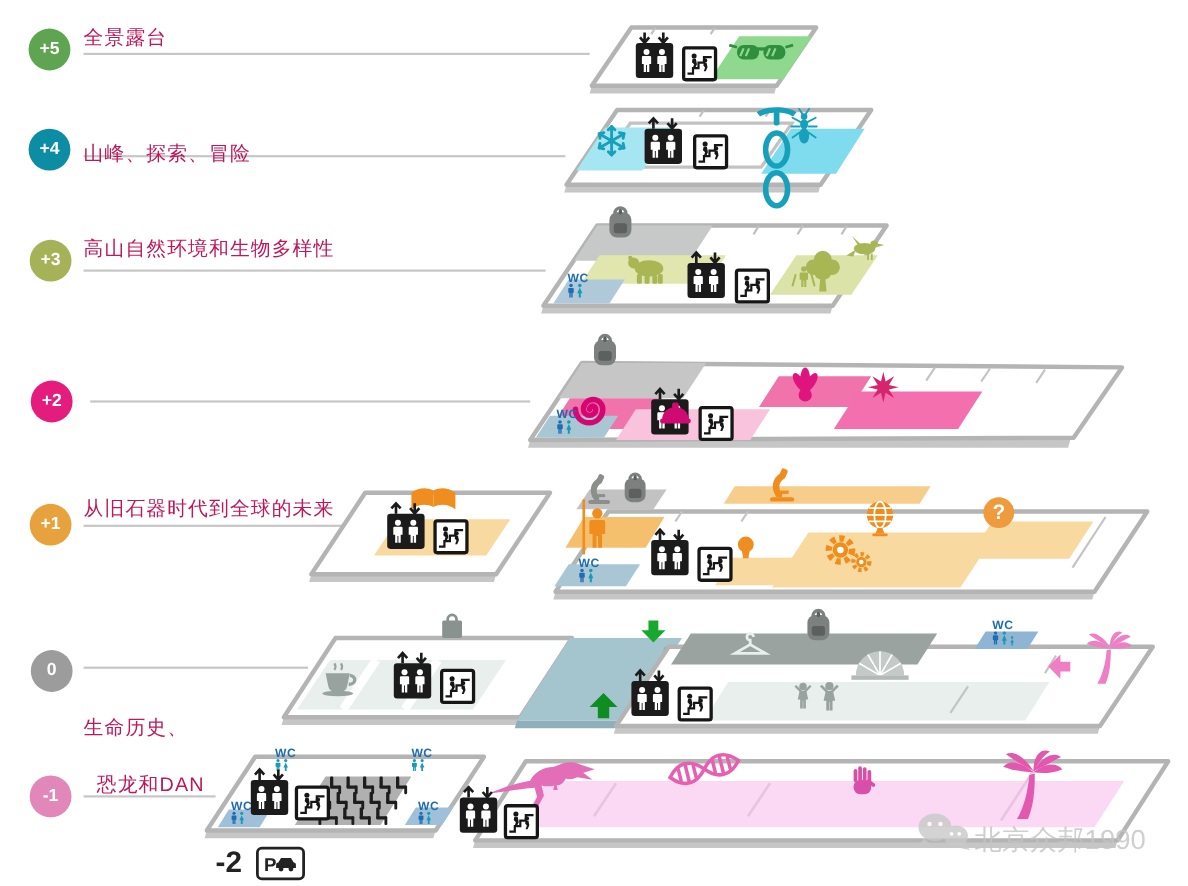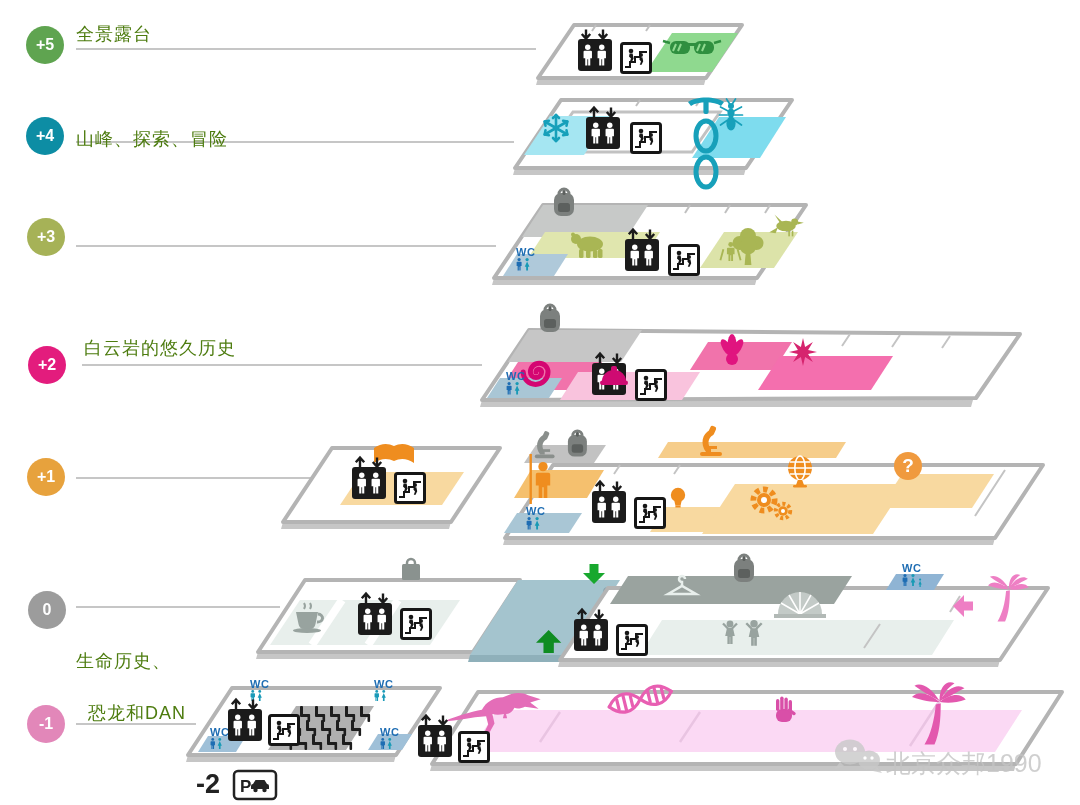--- a/index.html
+++ b/index.html
@@ -2,21 +2,21 @@
 <html><head>
 <meta charset="utf-8">
 <style>
   html,body{margin:0;padding:0;background:#fff;}
   .canvas{position:relative;width:1080px;height:805px;background:#fff;overflow:hidden;
           font-family:"Liberation Sans","DejaVu Sans",sans-serif;}
   .underline{position:absolute;height:2px;background:#c6c6c6;}
   .badge{position:absolute;width:38px;height:38px;border-radius:50%;color:#fff;
          display:flex;align-items:center;justify-content:center;
          font-size:16px;font-weight:bold;}
-  .ftitle{position:absolute;font-size:18px;color:#4d7c0f;letter-spacing:1px;white-space:nowrap;}
+  .ftitle{position:absolute;font-size:18px;color:#be185d;letter-spacing:1px;white-space:nowrap;}
   svg.plan{position:absolute;left:0;top:0;}
   .wc-t{font-size:11px;font-weight:bold;fill:#1e6db3;letter-spacing:.5px;}
 </style>
 </head>
 <body>
 
 <div class="canvas">
 
   <div class="underline" style="left:76px;top:48px;width:460px"></div>
   <div class="underline" style="left:76px;top:141px;width:438px"></div>
@@ -565,17 +565,18 @@
   <div class="badge" style="left: 26px; top: 26px; background: rgb(95, 164, 80);">+5</div>
   <div class="badge" style="left: 26px; top: 117px; background: rgb(13, 141, 164);">+4</div>
   <div class="badge" style="left: 27px; top: 218px; background: rgb(166, 178, 87);">+3</div>
   <div class="badge" style="left: 28px; top: 346px; background: rgb(227, 28, 125);">+2</div>
   <div class="badge" style="left: 27px; top: 458px; background: rgb(231, 162, 61);">+1</div>
   <div class="badge" style="left: 28px; top: 591px; background: rgb(156, 156, 156);">0</div>
   <div class="badge" style="left: 27px; top: 705px; background: rgb(226, 135, 185);">-1</div>
 
   <div class="ftitle" style="left:76px;top:22px">全景露台</div>
   <div class="ftitle" style="left:76px;top:127px">山峰、探索、冒险</div>
-  <div class="ftitle" style="left:84px;top:336px">白云岩的悠久历史</div>
+  <div class="ftitle" style="left:76px;top:214px">高山自然环境和生物多样性</div>
+  <div class="ftitle" style="left:76px;top:450px">从旧石器时代到全球的未来</div>
   <div class="ftitle" style="left:76px;top:649px">生命历史、</div>
   <div class="ftitle" style="left:88px;top:701px">恐龙和DAN</div>
 
 </div>
 
 </body></html>

